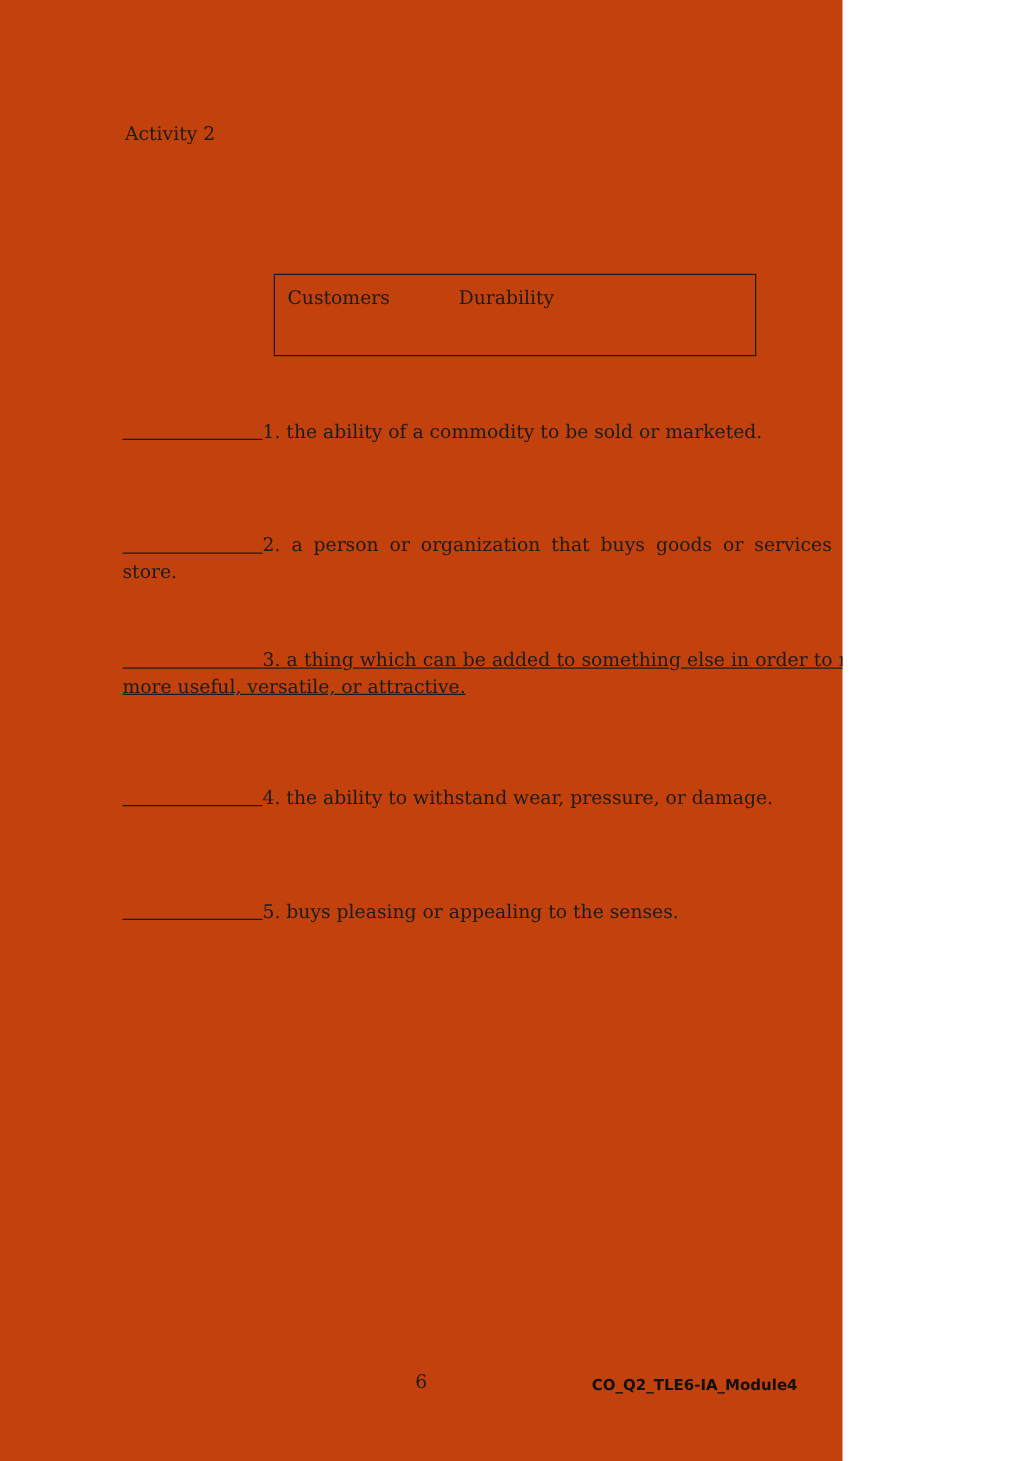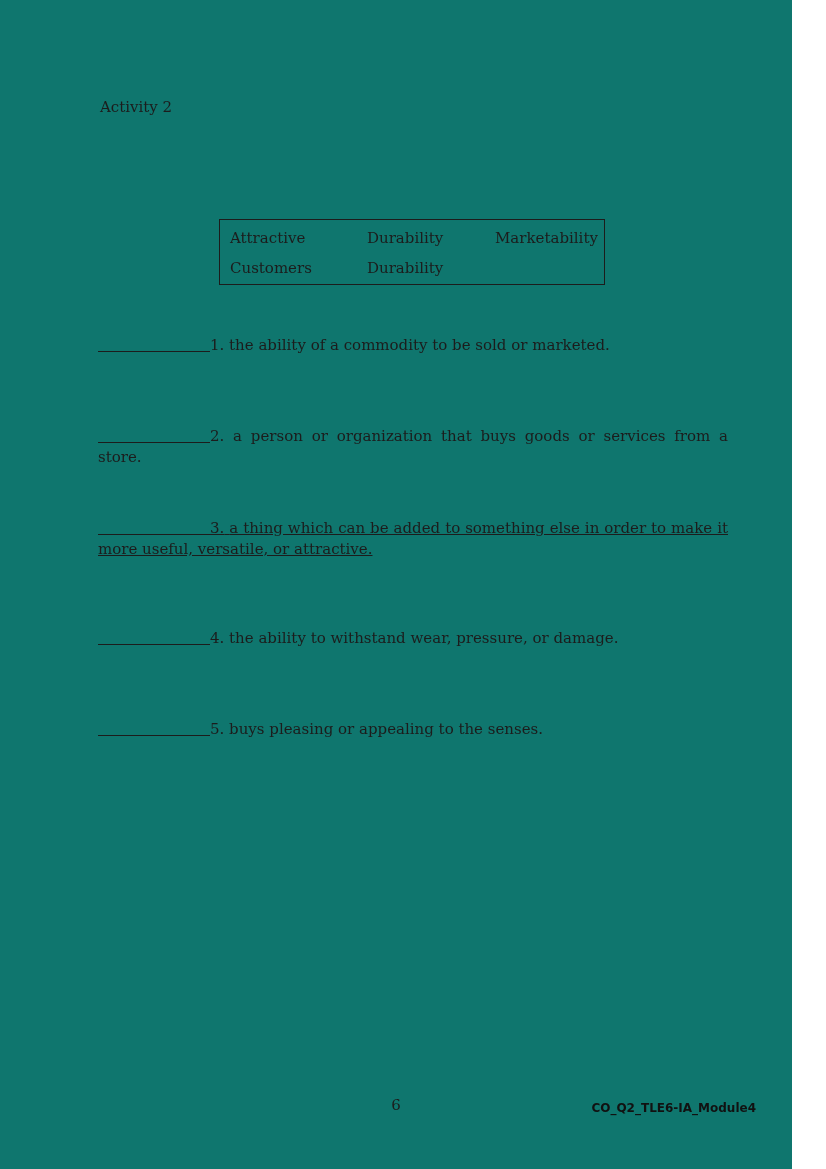--- a/index.html
+++ b/index.html
@@ -2,23 +2,23 @@
 <html><head>
 <meta charset="utf-8">
 <style>
   html, body {
     margin: 0;
     padding: 0;
     background: #ffffff;
   }
   .page {
     position: relative;
-    width: 792px;
+    width: 674px;
     height: 1169px;
-    background: #0f766e;
+    background: #c2410c;
     font-family: "DejaVu Serif", serif;
     color: #1c1c1c;
     overflow: hidden;
   }
   .activity-title {
     position: absolute;
     left: 100px;
     top: 97px;
     font-size: 15px;
     line-height: 21px;
@@ -99,25 +99,20 @@
 </head>
 <body>
 
 <div class="page">
 
   <div class="activity-title">Activity 2</div>
 
 
   <div class="word-bank">
     <div class="wb-row">
-      <span>Attractive</span>
-      <span>Durability</span>
-      <span>Marketability</span>
-    </div>
-    <div class="wb-row">
       <span>Customers</span>
       <span>Durability</span>
       <span></span>
     </div>
   </div>
 
   <div class="item item-1">
     <span class="blank"></span><span>1.</span> <span>the ability of a commodity to be sold or marketed.</span>
   </div>
 

